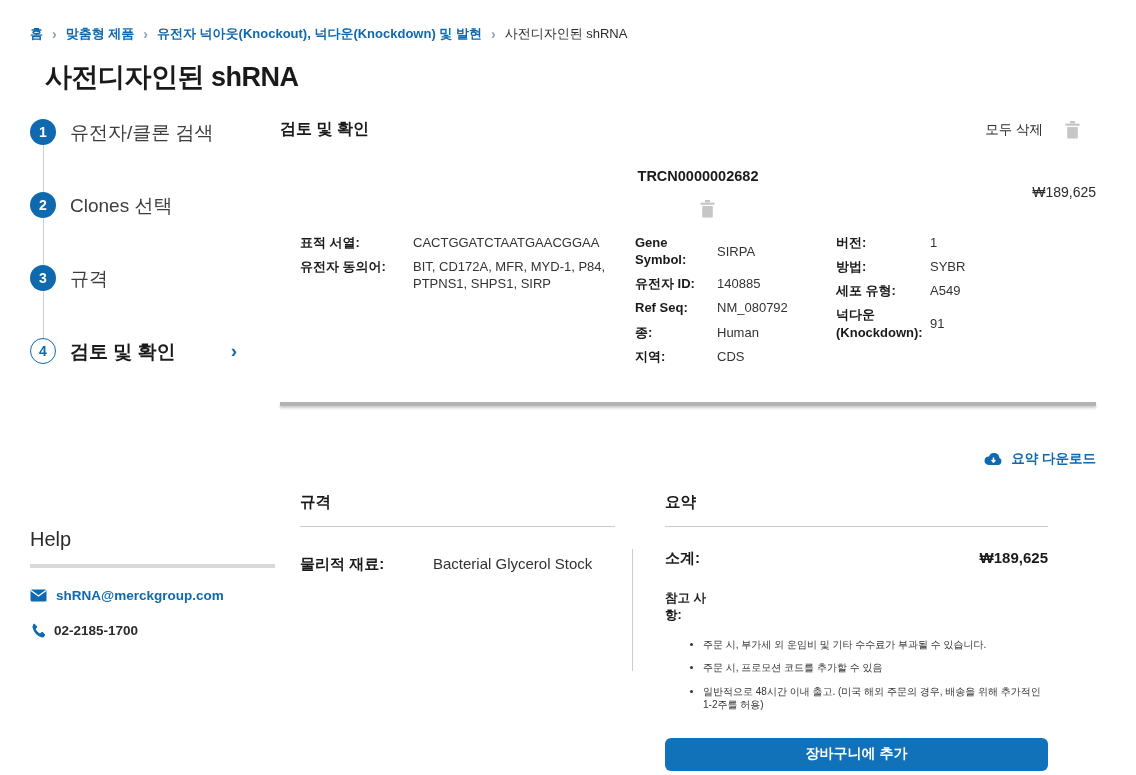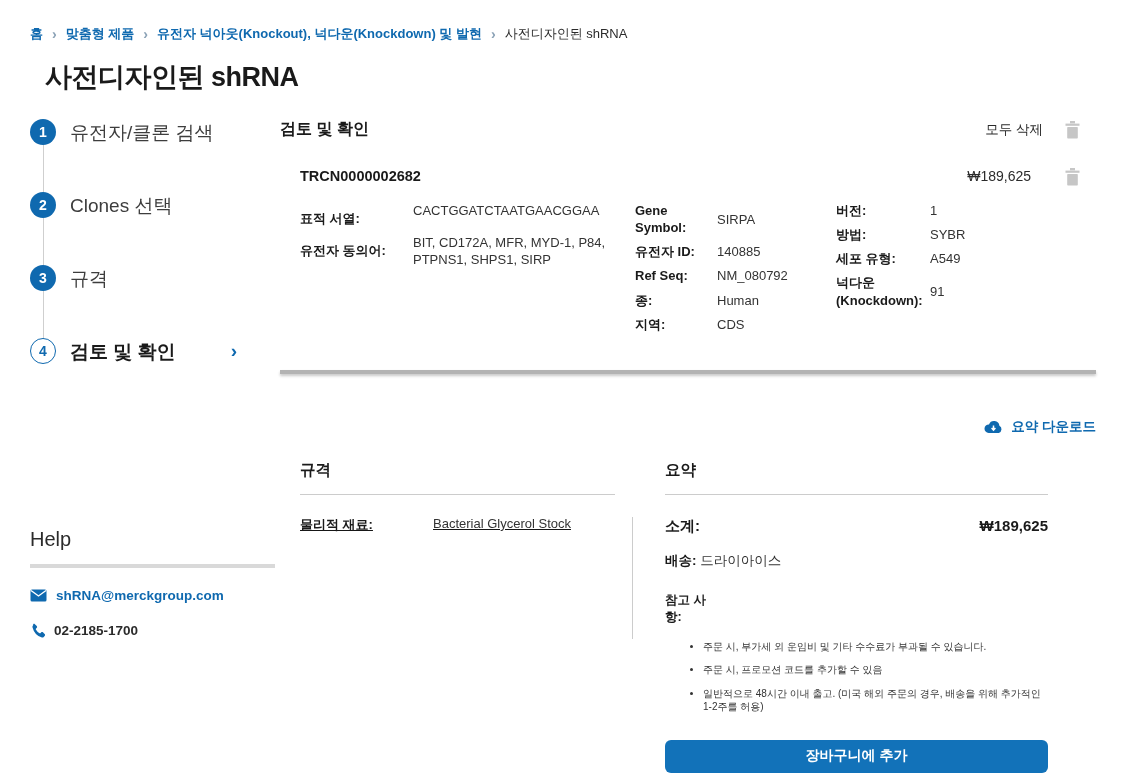--- a/index.html
+++ b/index.html
@@ -40,53 +40,53 @@
   .help-phone { color:#2b2b2b; font-weight:700; }
 
   
   .content { width:816px; margin-left:35px; flex:none; }
   .review-header { display:flex; align-items:center; }
   .review-title { font-size:16px; font-weight:700; color:#1a1a1a; }
   .delete-all { margin-left:auto; font-size:13.5px; color:#2b2b2b; cursor:pointer; }
   .trash-btn { margin-left:22px; margin-right:16px; cursor:pointer; line-height:0; background:none; border:none; padding:0; }
 
   .product { margin-top:28px; }
-  .product-top { display:flex; align-items:flex-start; padding-left:20px; }
+  .product-top { display:flex; align-items:center; padding-left:20px;flex-direction:column; }
   .clone-id { font-size:14.5px; font-weight:700; color:#1a1a1a; }
   .price { margin-left:auto; font-size:14px; color:#2b2b2b; }
   .product-top .trash-btn { margin-left:34px; }
 
   .details { display:flex; padding-left:20px; margin-top:16px; align-items:flex-start; }
   .dcol { flex:none; }
   .dcol1 { width:335px; }
   .dcol2 { width:177px; }
   .dcol3 { width:290px;margin-left:24px; }
   .drow { display:flex; align-items:center; margin-bottom:7px; font-size:13px; line-height:1.32; }
   .dcol1 .drow { align-items:flex-start; }
   .dlabel { font-weight:700; color:#1a1a1a; flex:none; }
   .dvalue { color:#333; }
-  .dcol1 .dlabel { width:113px;margin-top:8px; }
+  .dcol1 .dlabel { width:113px; }
   .dcol1 .dvalue { width:195px; }
   .dcol2 .dlabel { width:82px; }
   .dcol2 .dvalue { width:95px; }
   .dcol3 .dlabel { width:86px; }
   .dcol3 .dvalue { padding-left:8px; }
 
   .thick-divider { margin-top:30px; height:4px; background:#b3b3b3; box-shadow:0 2px 3px rgba(0,0,0,0.22); }
 
   .download-row { display:flex; justify-content:flex-end; align-items:center; margin-top:44px; padding-right:0; }
   .download-link { display:flex; align-items:center; color:#0f69af; font-size:13.5px; font-weight:700; cursor:pointer; }
   .download-link svg { margin-right:8px; }
 
   .two-col { display:flex; margin-top:24px; position:relative; }
   .v-divider { position:absolute; left:352px; top:57px; width:1px; height:122px; background:#ccc; }
 
   .specs { width:335px; padding-left:20px; flex:none; }
   .sec-title { font-size:15.5px; font-weight:700; color:#1a1a1a; padding-bottom:13px; border-bottom:1px solid #ccc; }
-  .spec-row { display:flex; margin-top:21px; font-size:13px;text-decoration:underline; }
+  .spec-row { display:flex; margin-top:28px; font-size:15px; }
   .spec-label { width:133px; font-weight:700; color:#1a1a1a; flex:none; }
   .spec-value { color:#333; }
 
   .summary { width:383px; margin-left:50px; flex:none; }
   .subtotal-row { display:flex; margin-top:22px; align-items:baseline; }
   .subtotal-label { font-size:15px; font-weight:700; color:#1a1a1a; }
   .subtotal-value { margin-left:auto; font-size:15px; font-weight:700; color:#1a1a1a; }
   .shipping-row { margin-top:16px; font-size:13.5px; color:#333; }
   .shipping-row b { color:#1a1a1a; }
   .note-row { display:flex; margin-top:22px; font-size:12.5px; line-height:1.35; }
@@ -259,24 +259,20 @@
             <span class="spec-value">Bacterial Glycerol Stock</span>
           </div>
         </section>
 
         <section class="summary">
           <h3 class="sec-title">요약</h3>
           <div class="subtotal-row">
             <span class="subtotal-label">소계:</span>
             <span class="subtotal-value">₩189,625</span>
           </div>
-          <div class="shipping-row">
-            <b>배송:</b>
-            <span>드라이아이스</span>
-          </div>
           <div class="note-row">
             <span class="note-label">참고 사항:</span>
           </div>
           <ul class="note-bullets">
             <li>주문 시, 부가세 외 운임비 및 기타 수수료가 부과될 수 있습니다.</li>
             <li>주문 시, 프로모션 코드를 추가할 수 있음</li>
             <li>일반적으로 48시간 이내 출고. (미국 해외 주문의 경우, 배송을 위해 추가적인 1-2주를 허용)</li>
           </ul>
           <button class="cart-btn">장바구니에 추가</button>
         </section>

